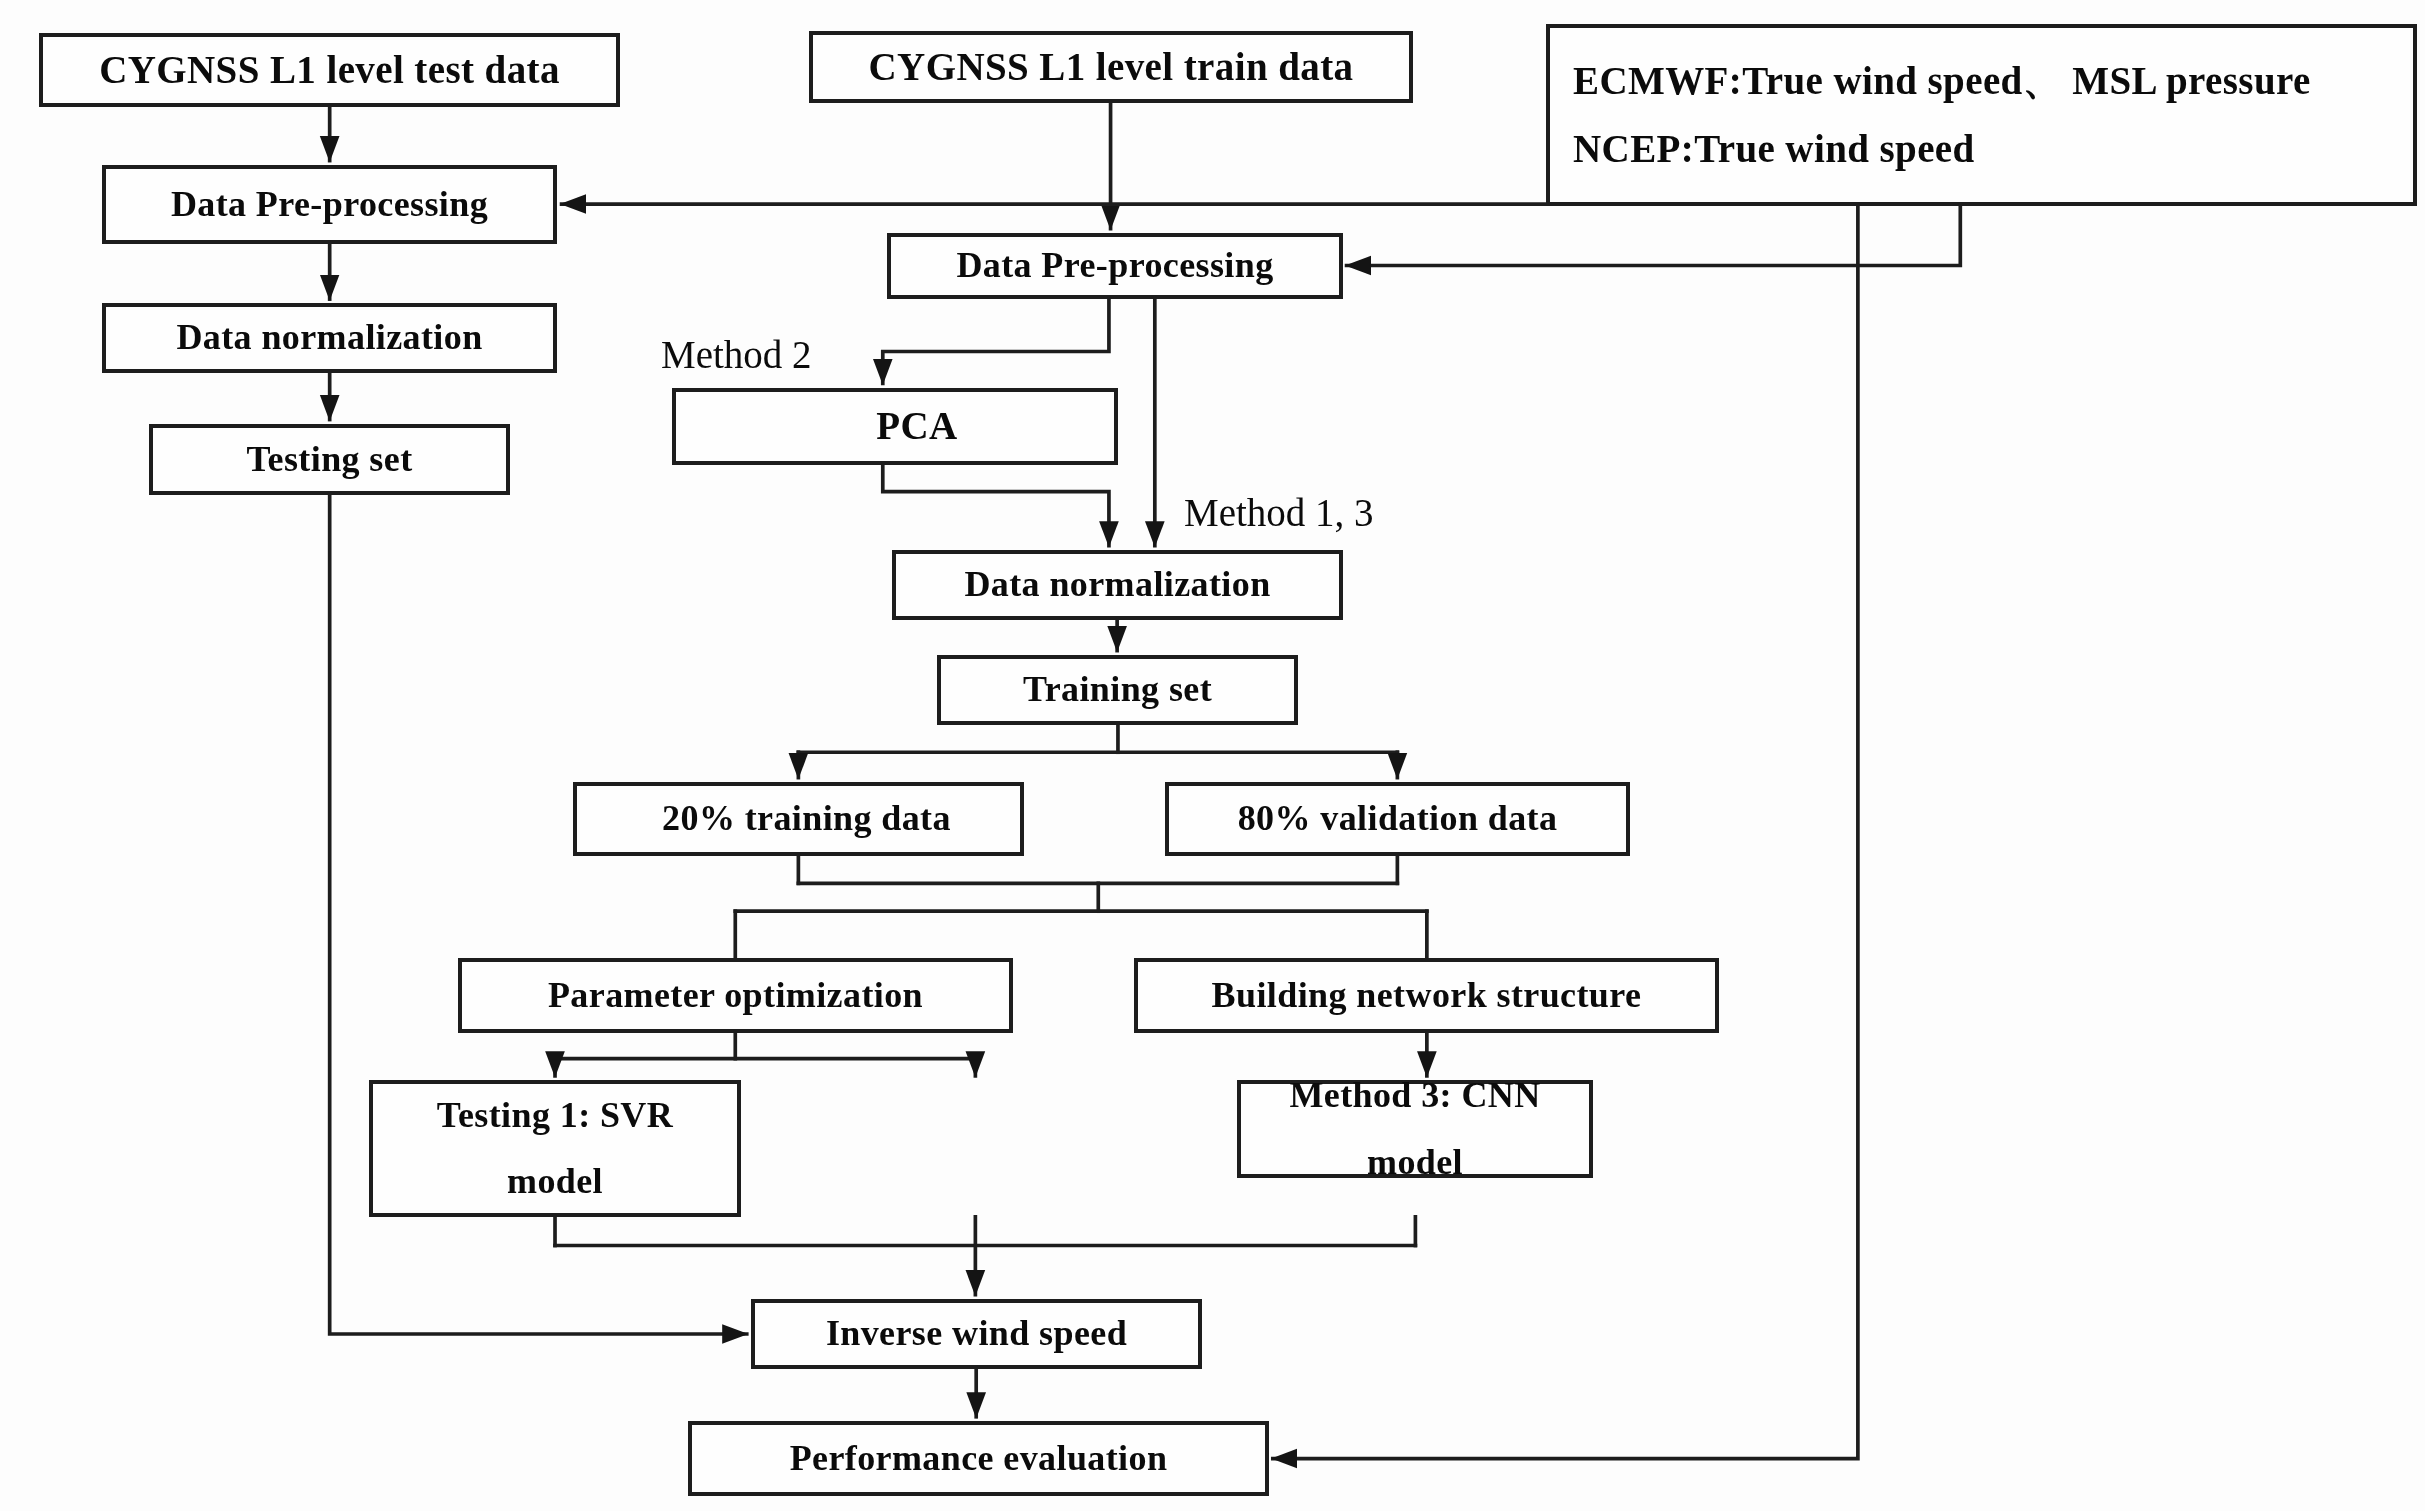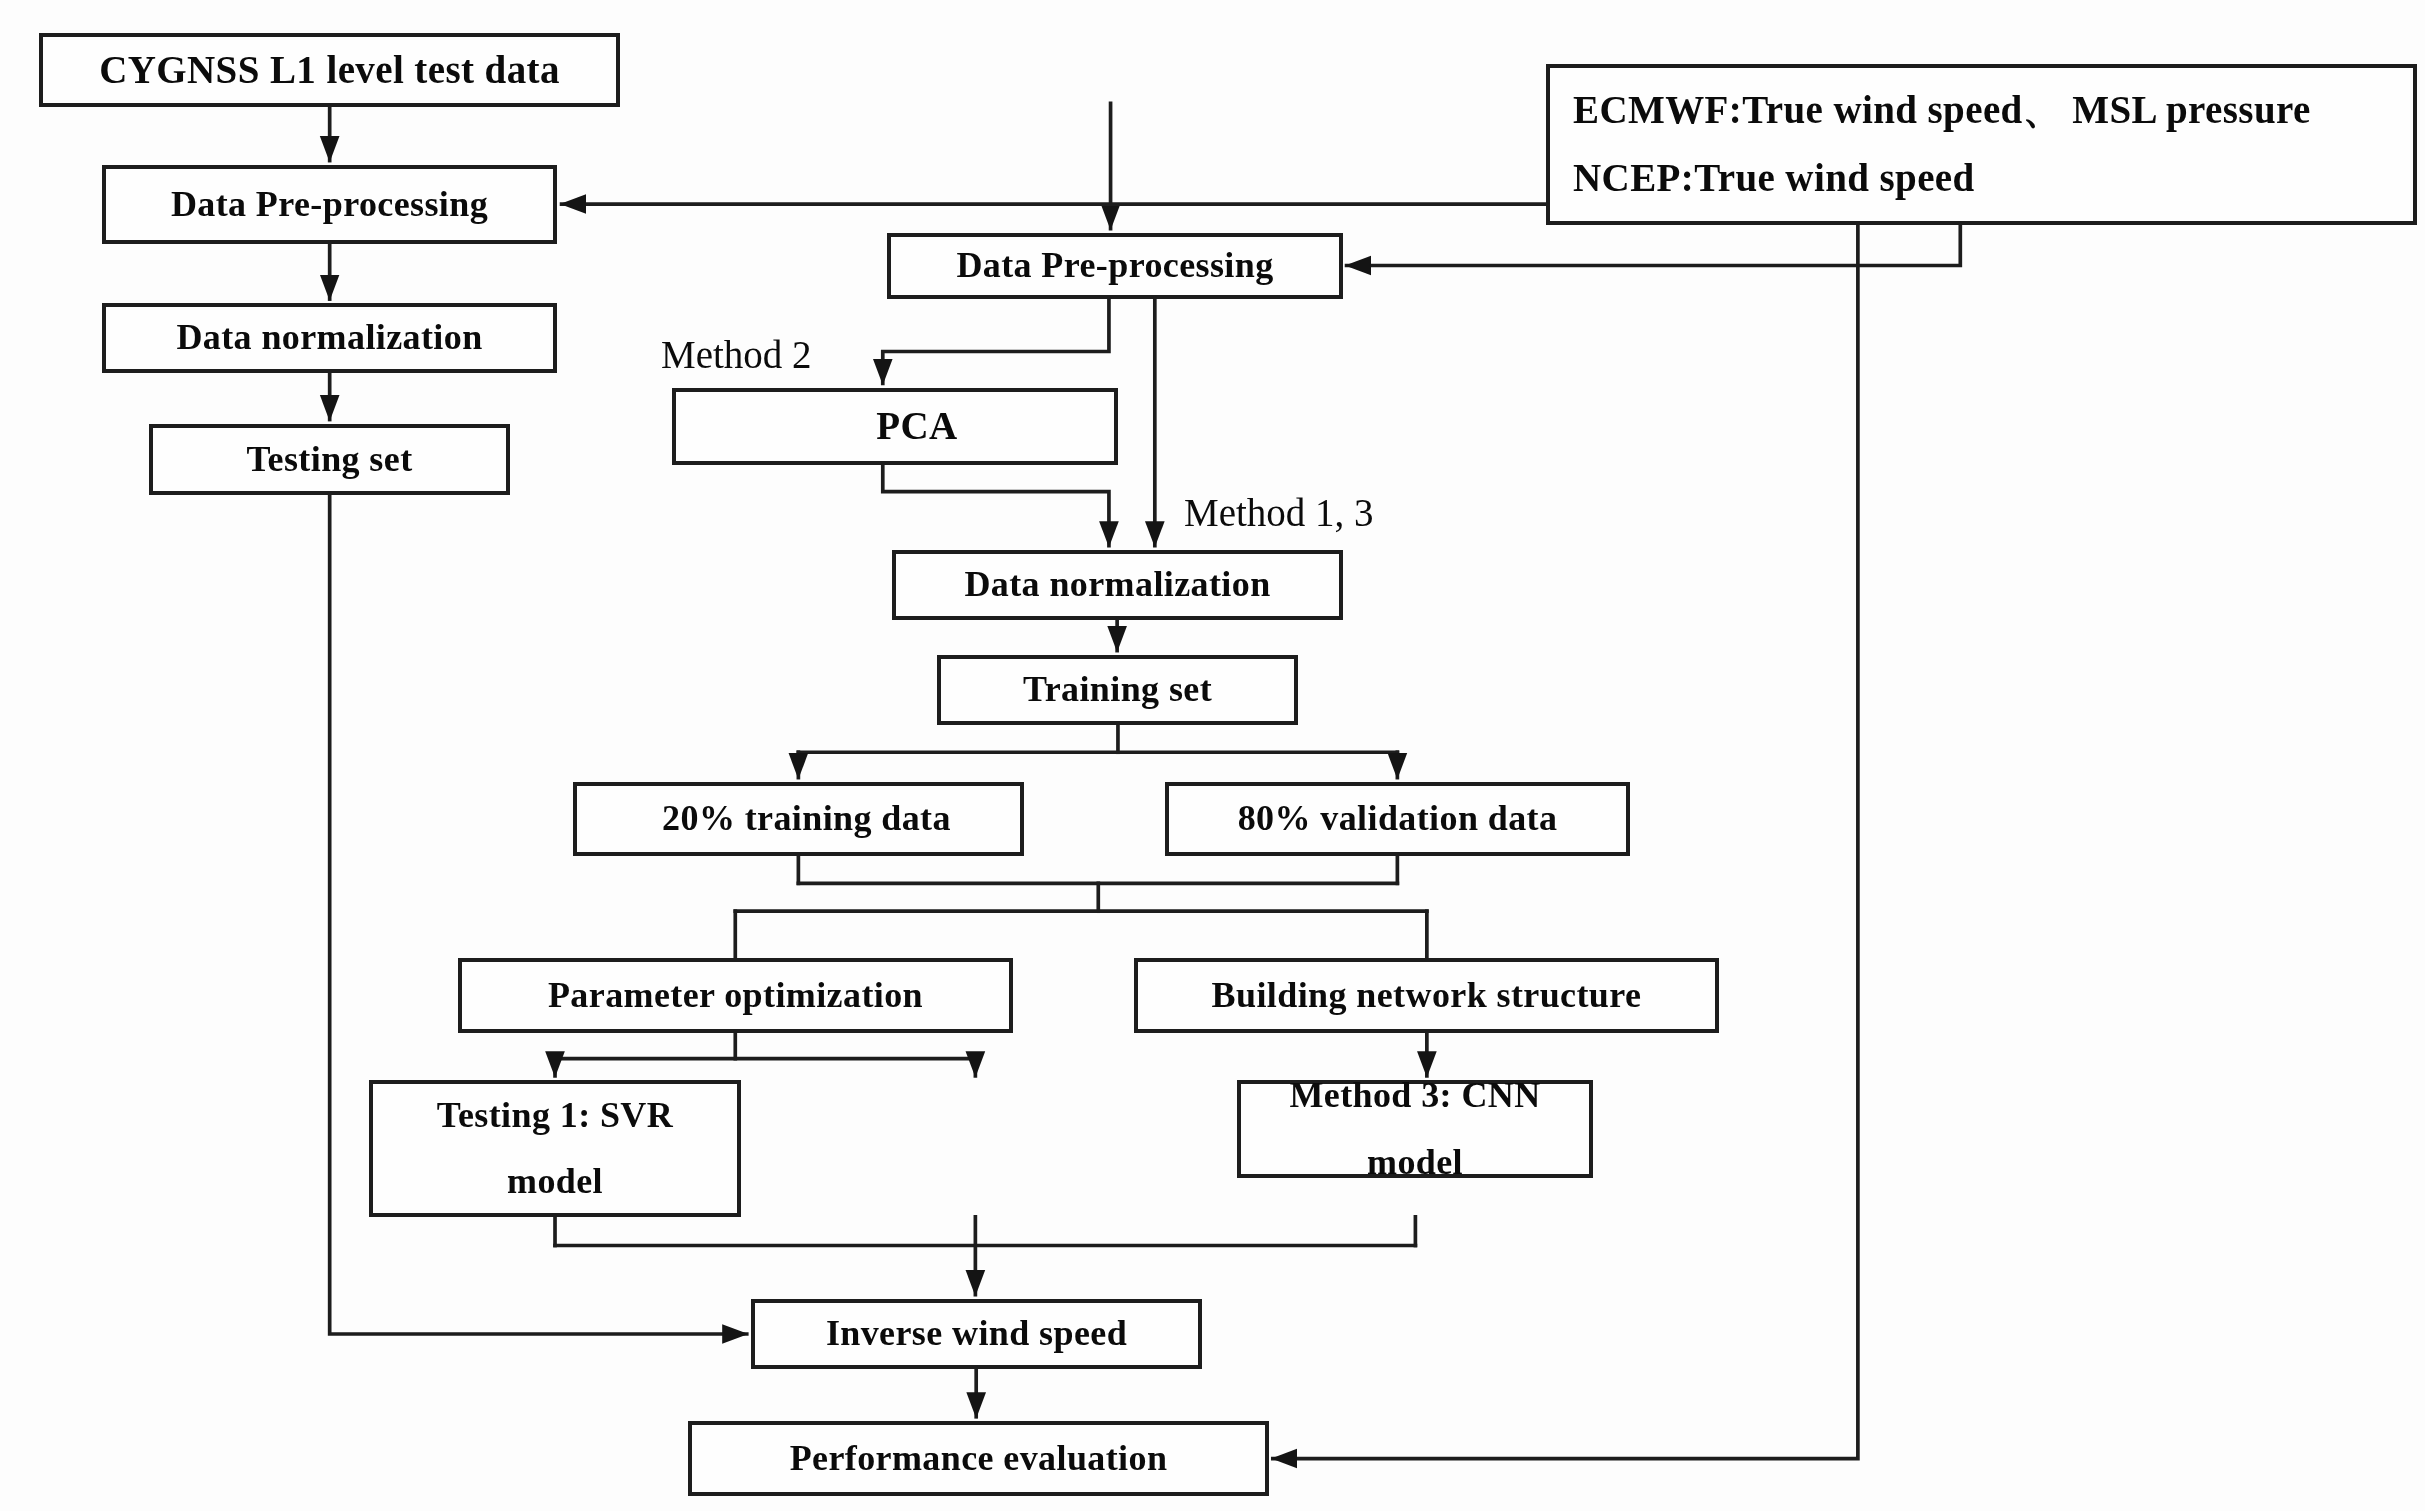--- a/index.html
+++ b/index.html
@@ -107,22 +107,25 @@
     <path class="conn" d="M1727 1485 V1520"></path>
     <path class="conn" d="M677 1520 H1727"></path>
     <path class="conn" d="M1190 1485 V1580" marker-end="url(#arrow)"></path>
     <path class="conn" d="M1191 1671 V1729" marker-end="url(#arrow)"></path>
   </svg>
 
   <div class="box big" style="left:39px; top:33px; width:581px; height:74px;">
     <span>CYGNSS L1 level test data</span>
   </div>
 
-
-  <div class="box ecmwf" style="left:1546px; top:24px; width:871px; height:161px;margin-top:40px;">
+  <div class="box big" style="left:809px; top:31px; width:604px; height:72px;">
+    <span>CYGNSS L1 level train data</span>
+  </div>
+
+  <div class="box ecmwf" style="left:1546px; top:24px; width:871px; height:182px;">
     <span>ECMWF:True wind speed、 MSL pressure</span>
     <span>NCEP:True wind speed</span>
   </div>
 
   <div class="box" style="left:102px; top:165px; width:455px; height:79px;">
     <span>Data Pre-processing</span>
   </div>
 
   <div class="box" style="left:102px; top:303px; width:455px; height:70px;">
     <span>Data normalization</span>

